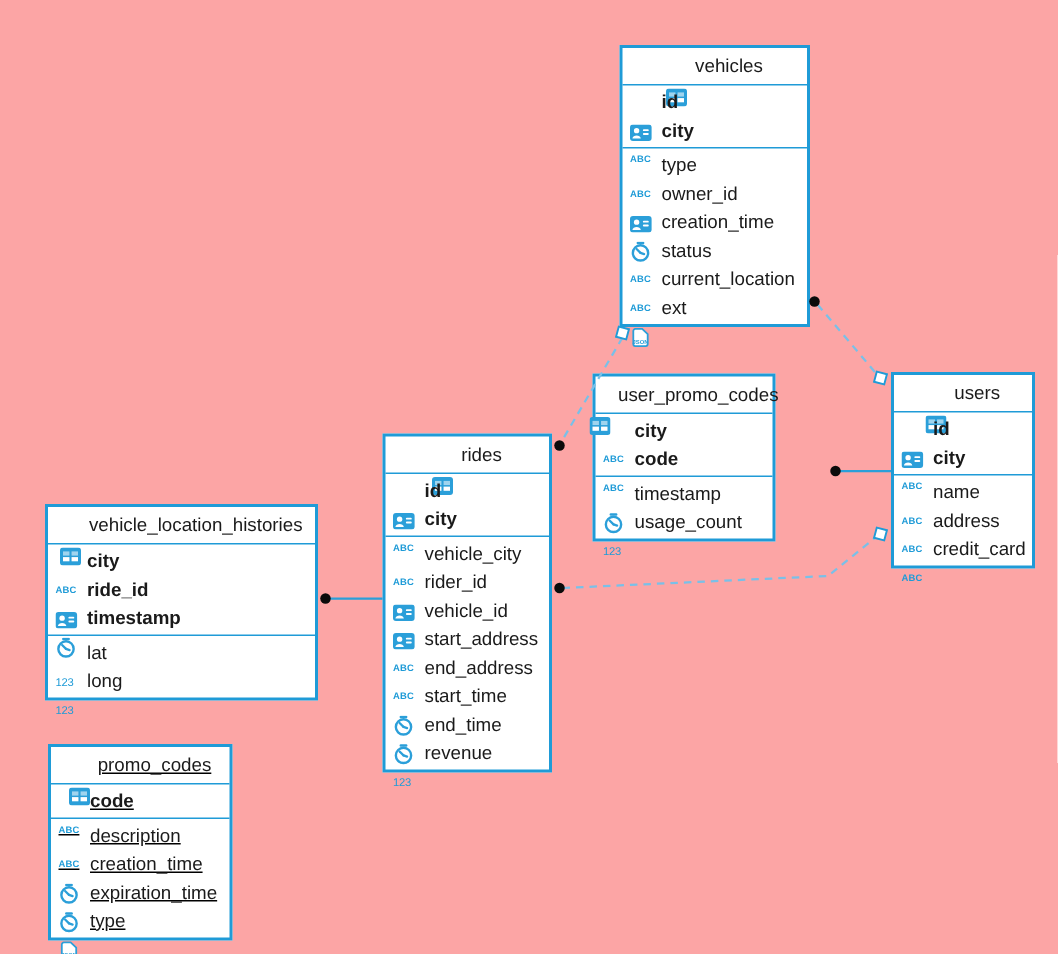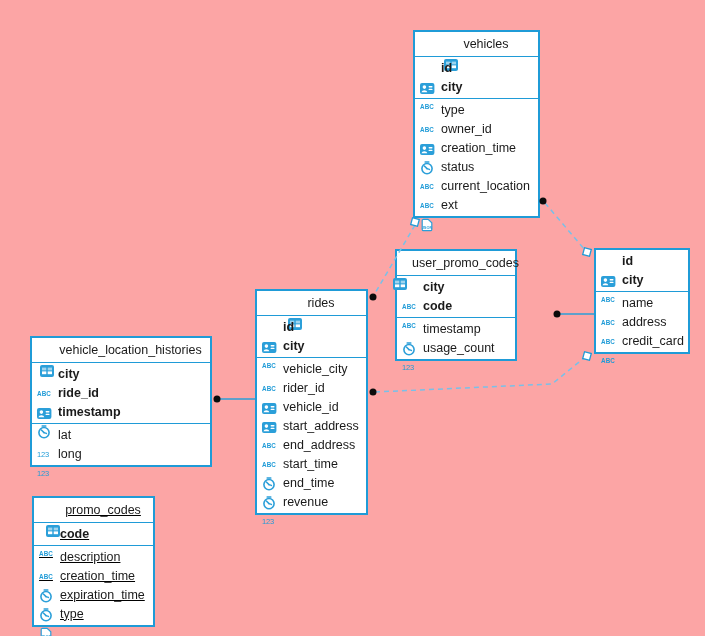--- a/index.html
+++ b/index.html
@@ -168,20 +168,32 @@
         </div>
         <div class="t-row">
           <span class="ficon">
             <span class="num-glyph">123</span>
           </span>
           <span class="flabel">usage_count</span>
         </div>
       </div>
     </div>
     <div class="erd-table" style="left: 594px; top: 248px; width: 96px;">
+      <div class="t-header">
+        <span class="ficon hicon">
+          <svg width="14" height="12" viewBox="0 0 14 12">
+            <rect width="14" height="12" rx="2" fill="#2b9fd9"></rect>
+            <rect x="2" y="2.6" width="4.3" height="2.8" fill="#fff" opacity="0.55"></rect>
+            <rect x="7.7" y="2.6" width="4.3" height="2.8" fill="#fff" opacity="0.55"></rect>
+            <rect x="2" y="6.4" width="4.3" height="2.8" fill="#fff"></rect>
+            <rect x="7.7" y="6.4" width="4.3" height="2.8" fill="#fff"></rect>
+          </svg>
+        </span>
+        <span class="tname">users</span>
+      </div>
       <div class="t-keys">
         <div class="t-row key">
           <span class="ficon">
             <svg width="15" height="11" viewBox="0 0 15 11">
               <rect width="14.4" height="11" rx="2" fill="#2b9fd9"></rect>
               <circle cx="4.4" cy="4.1" r="1.8" fill="#fff"></circle>
               <path d="M1.6 9.3 C1.8 6.6 7 6.6 7.2 9.3 Z" fill="#fff"></path>
               <rect x="8.6" y="3.1" width="3.9" height="1.3" rx="0.6" fill="#fff"></rect>
               <rect x="8.6" y="5.7" width="3.9" height="1.3" rx="0.6" fill="#fff"></rect>
             </svg>

